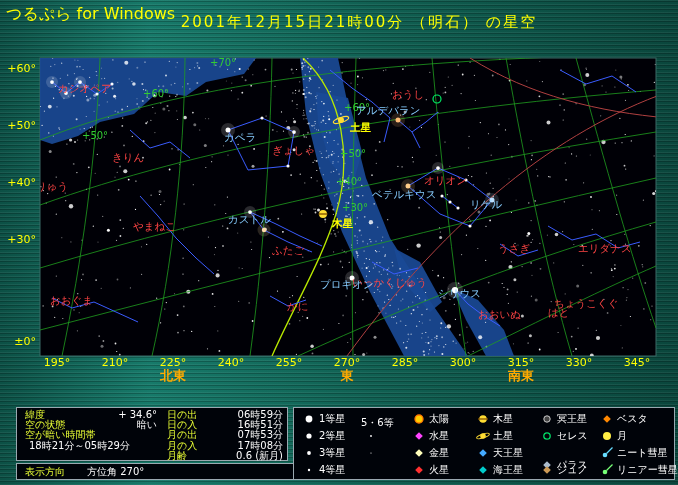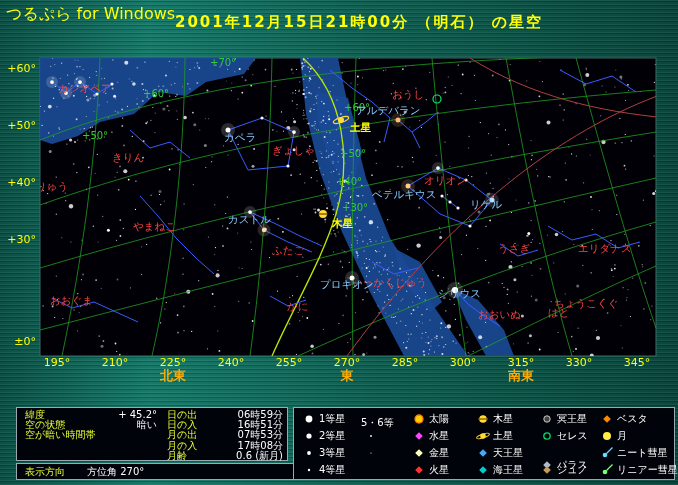--- a/index.html
+++ b/index.html
@@ -3,21 +3,21 @@
 <meta charset="utf-8">
 <style>
   html,body{margin:0;padding:0;}
   #app{position:relative;width:678px;height:485px;overflow:hidden;
     font-family:"DejaVu Sans",sans-serif;
     background:
       repeating-linear-gradient(180deg, rgba(255,255,255,0.06) 0 1px, rgba(0,0,0,0.22) 1px 2px, rgba(0,0,0,0) 2px 4px),
       linear-gradient(90deg,#0c5045 0%,#177a6a 22%,#106052 55%,#0a463c 100%);}
   .hdr-app{position:absolute;left:6px;top:4px;color:#ffff00;font-size:16px;white-space:nowrap;z-index:3;}
   .hdr-title{position:absolute;left:60px;right:20px;top:13px;text-align:center;color:#ffff00;
-    font-size:15px;font-weight:bold;letter-spacing:2px;white-space:nowrap;z-index:3;}
+    font-size:15px;font-weight:normal;letter-spacing:2px;white-space:nowrap;z-index:3;}
   svg#sky{position:absolute;left:0;top:0;z-index:1;}
   .panel{position:absolute;background:#000309;border:1px solid #9aa8b0;box-sizing:border-box;z-index:4;}
   #infoBox{left:16px;top:407px;width:272px;height:54px;}
   #dirBox{left:16px;top:463px;width:289px;height:17px;display:flex;align-items:center;padding-left:8px;font-size:10px;}
   #dirBox .val{margin-left:22px;}
   #legendBox{left:293px;top:407px;width:382px;height:73px;}
   .icol{position:absolute;top:2px;}
   #infoL{left:8px;width:132px;}
   #infoR{left:150px;width:116px;}
   .irow{display:flex;justify-content:space-between;font-size:10px;line-height:10.2px;height:10.2px;white-space:nowrap;gap:40px;}
@@ -1119,29 +1119,32 @@
       <text x="637" y="366" fill="#ffff00" font-size="11" text-anchor="middle" font-family="&quot;DejaVu Sans&quot;,sans-serif">345°</text>
       <text x="173" y="380" fill="#ffaa00" font-size="13" text-anchor="middle" font-family="&quot;DejaVu Sans&quot;,sans-serif" font-weight="bold">北東</text>
       <text x="347" y="380" fill="#ffaa00" font-size="13" text-anchor="middle" font-family="&quot;DejaVu Sans&quot;,sans-serif" font-weight="bold">東</text>
       <text x="521" y="380" fill="#ffaa00" font-size="13" text-anchor="middle" font-family="&quot;DejaVu Sans&quot;,sans-serif" font-weight="bold">南東</text>
     </svg>
 
   <div id="infoBox" class="panel">
     <div id="infoL" class="icol">
         <div class="irow">
           <span class="lbl">緯度</span>
-          <span class="val">+ 45.2°</span>
+          <span class="val">+ 34.6°</span>
         </div>
         <div class="irow">
           <span class="lbl">空の状態</span>
           <span class="val">暗い</span>
         </div>
         <div class="irow">
           <span class="lbl">空が暗い時間帯</span>
           <span class="val"></span>
+        </div>
+        <div class="irow">
+          <span class="solo">18時21分～05時29分</span>
         </div>
       </div>
     <div id="infoR" class="icol">
         <div class="irow">
           <span class="lbl">日の出</span>
           <span class="val">06時59分</span>
         </div>
         <div class="irow">
           <span class="lbl">日の入</span>
           <span class="val">16時51分</span>

